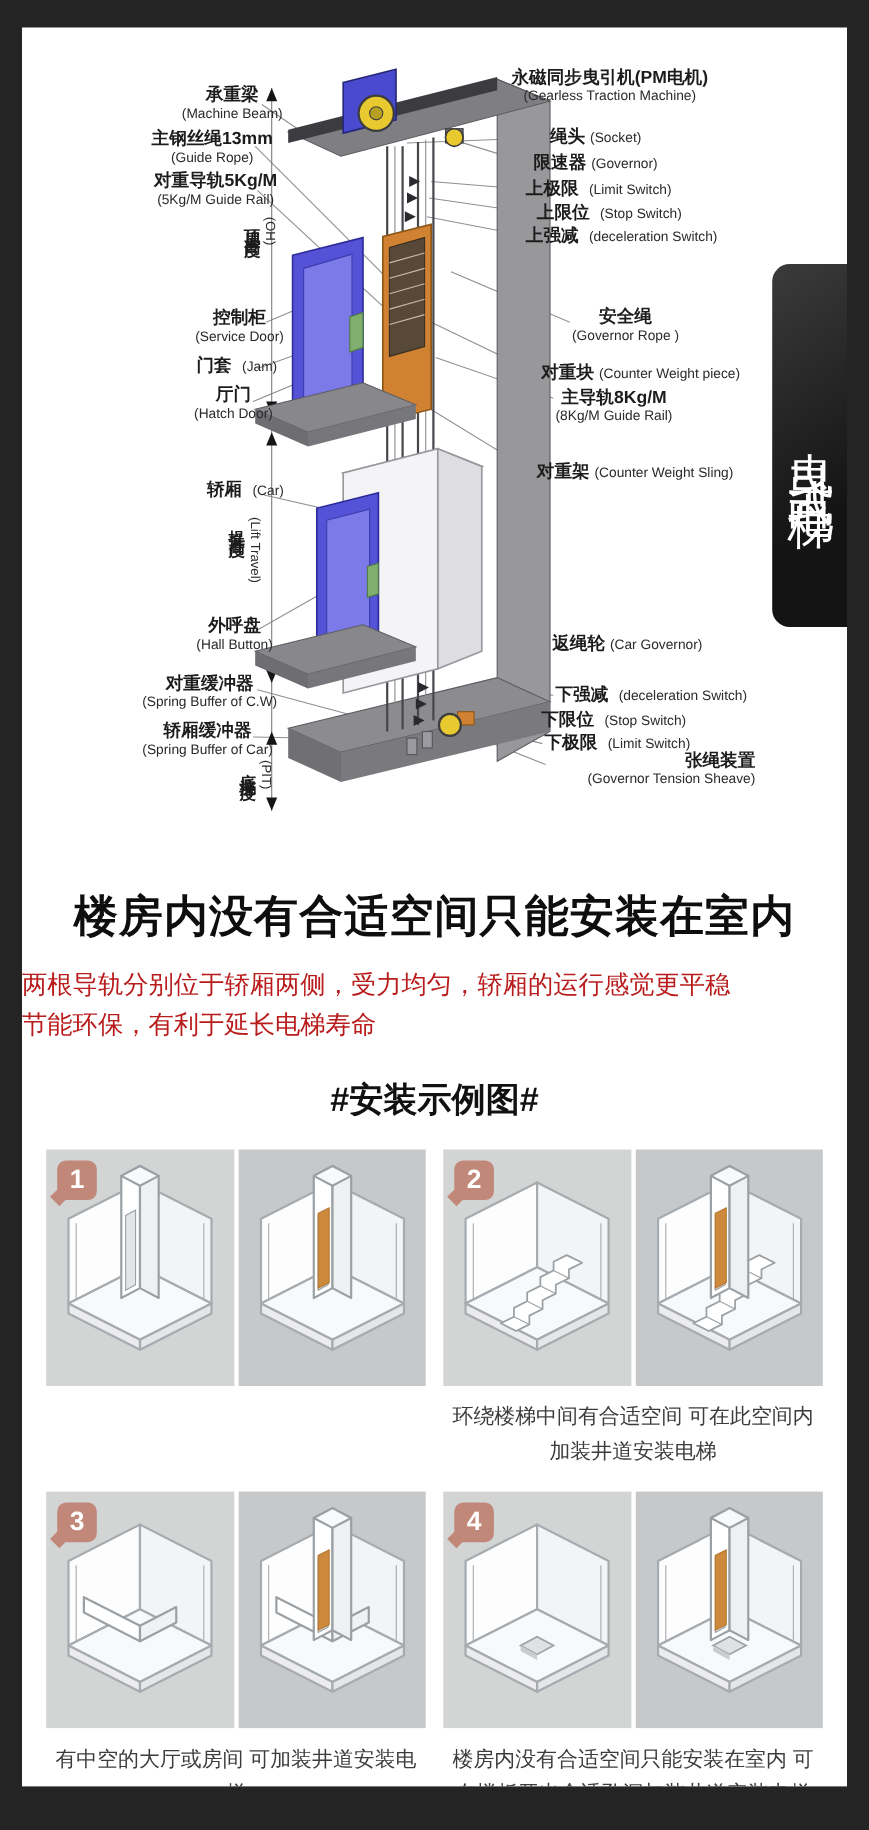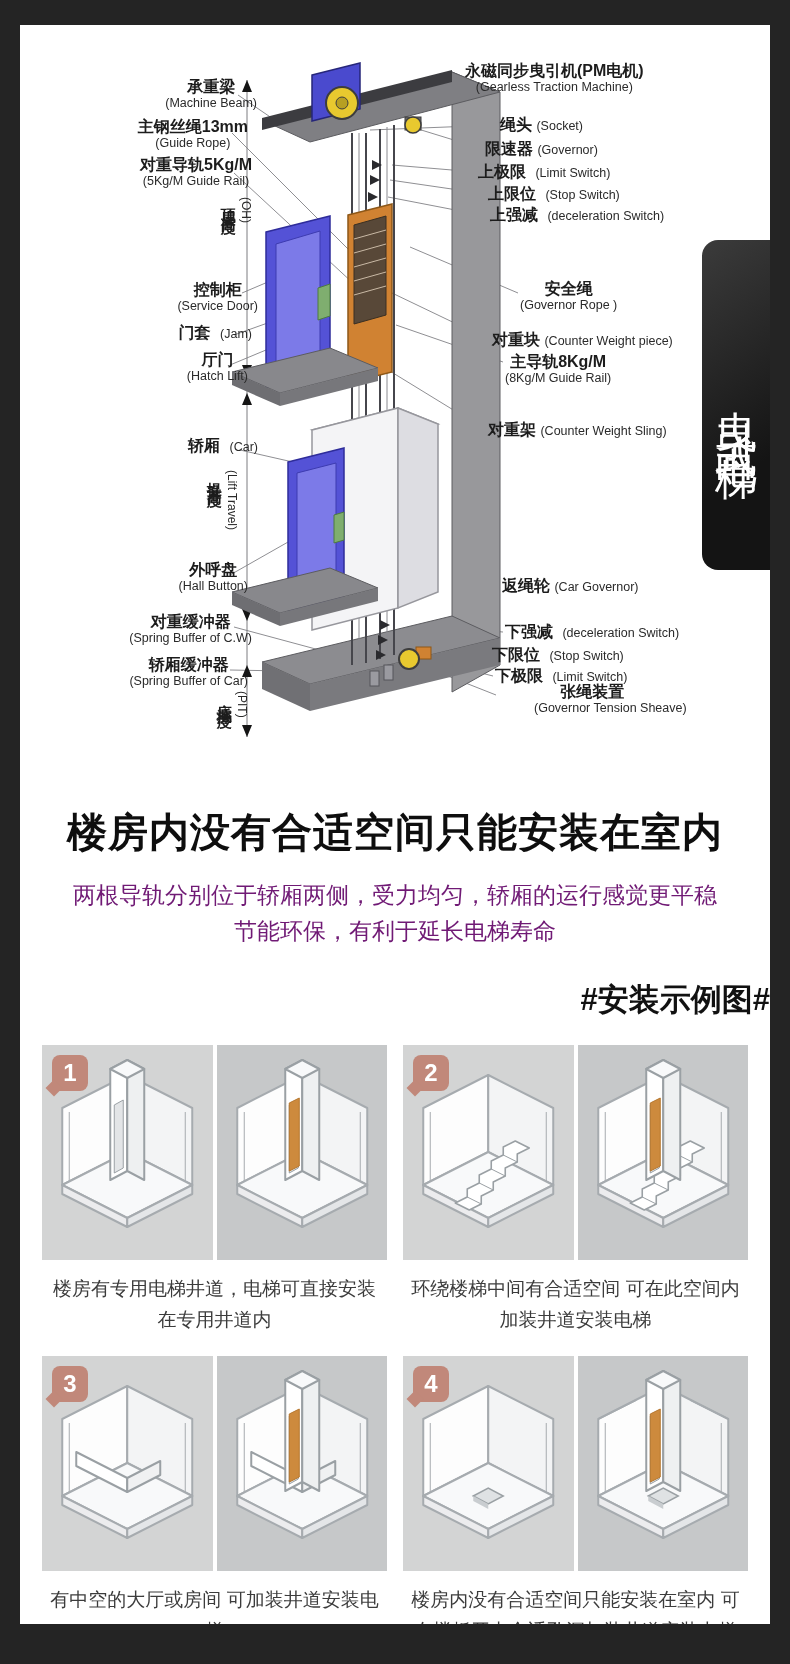--- a/index.html
+++ b/index.html
@@ -25,23 +25,23 @@
   .banner{position:absolute;right:0;top:215px;width:68px;height:330px;
           background:linear-gradient(145deg,#3b3b3b 0%,#141414 70%);
           border-radius:16px 0 0 16px;display:flex;align-items:center;justify-content:center;}
   .banner .vtext{writing-mode:vertical-rl;text-orientation:upright;color:#ffffff;
           font-family:"Liberation Serif",serif;font-size:42px;letter-spacing:12px;
           line-height:1;padding-top:6px;}
 
   
   .main-title{margin:10px 0 0 0;text-align:center;font-size:40px;font-weight:800;
               color:#0e0e0e;letter-spacing:1px;}
-  .desc{margin:18px auto 0 auto;text-align:center;font-size:23px;color:#701a75;
+  .desc{margin:18px auto 0 auto;font-size:23px;color:#b91c1c;
         line-height:1.55;font-weight:400;}
-  .install-heading{margin:30px 0 0 0;text-align:right;font-size:31px;font-weight:800;color:#111;}
+  .install-heading{margin:30px 0 0 0;text-align:center;font-size:31px;font-weight:800;color:#111;}
 
   
   .examples{margin:24px 22px 0 22px;display:grid;grid-template-columns:1fr 1fr;
             column-gap:16px;row-gap:20px;}
   .example{display:flex;flex-direction:column;}
   .imgs{display:flex;gap:4px;height:215px;position:relative;}
   .half{flex:1;position:relative;overflow:hidden;}
   .half.before{background:#d3d4d4;}
   .half.after{background:#c6c8c9;}
   .half svg{position:absolute;left:0;top:0;width:100%;height:100%;}
@@ -197,21 +197,21 @@
     <div class="lbl" style="top:256px;right:512px">
       <span class="zh">控制柜</span>
       <span class="en">(Service Door)</span>
     </div>
     <div class="lbl inline sp" style="top:299px;right:518px">
       <span class="zh">门套</span>
       <span class="en">(Jam)</span>
     </div>
     <div class="lbl" style="top:326px;right:522px">
       <span class="zh">厅门</span>
-      <span class="en">(Hatch Lift)</span>
+      <span class="en">(Hatch Door)</span>
     </div>
     <div class="lbl inline sp" style="top:412px;right:512px">
       <span class="zh">轿厢</span>
       <span class="en">(Car)</span>
     </div>
     <div class="lbl vert" style="top:445px;left:186px">
       <span class="zh">提升高度</span>
       <span class="en">(Lift Travel)</span>
     </div>
     <div class="lbl" style="top:536px;right:522px">
@@ -244,21 +244,21 @@
       <span class="en">(Governor)</span>
     </div>
     <div class="lbl inline sp" style="top:138px;left:458px">
       <span class="zh">上极限</span>
       <span class="en">(Limit Switch)</span>
     </div>
     <div class="lbl inline sp" style="top:160px;left:468px">
       <span class="zh">上限位</span>
       <span class="en">(Stop Switch)</span>
     </div>
-    <div class="lbl inline sp" style="top:181px;left:470px">
+    <div class="lbl inline sp" style="top:181px;left:458px">
       <span class="zh">上强减</span>
       <span class="en">(deceleration Switch)</span>
     </div>
     <div class="lbl" style="top:255px;left:500px">
       <span class="zh">安全绳</span>
       <span class="en">(Governor Rope )</span>
     </div>
     <div class="lbl inline" style="top:306px;left:472px">
       <span class="zh">对重块</span>
       <span class="en">(Counter Weight piece)</span>
@@ -280,21 +280,21 @@
       <span class="en">(deceleration Switch)</span>
     </div>
     <div class="lbl inline sp" style="top:621px;left:472px">
       <span class="zh">下限位</span>
       <span class="en">(Stop Switch)</span>
     </div>
     <div class="lbl inline sp" style="top:642px;left:475px">
       <span class="zh">下极限</span>
       <span class="en">(Limit Switch)</span>
     </div>
-    <div class="lbl shift-en" style="top:658px;left:478px;text-align:center">
+    <div class="lbl shift-en" style="top:658px;left:478px;text-align:right">
       <span class="zh">张绳装置</span>
       <span class="en">(Governor Tension Sheave)</span>
     </div>
 
     <div class="banner">
       <span class="vtext">曳引式电梯</span>
     </div>
   </section>
 
   <h1 class="main-title">楼房内没有合适空间只能安装在室内</h1>
@@ -349,21 +349,20 @@
               </svg>
         </div>
         <div class="half after">
           <svg viewBox="0 0 170 215">
                 <use href="#g-room"></use>
                 <use href="#g-shaft"></use>
                 <use href="#g-door"></use>
               </svg>
         </div>
       </div>
-      <p class="caption">楼房有专用电梯井道，电梯可直接安装在专用井道内</p>
     </div>
 
     <div class="example">
       <div class="imgs">
         <span class="badge">2</span>
         <div class="half before">
           <svg viewBox="0 0 170 215">
                 <use href="#g-room"></use>
                 <use href="#g-stairs"></use>
               </svg>

